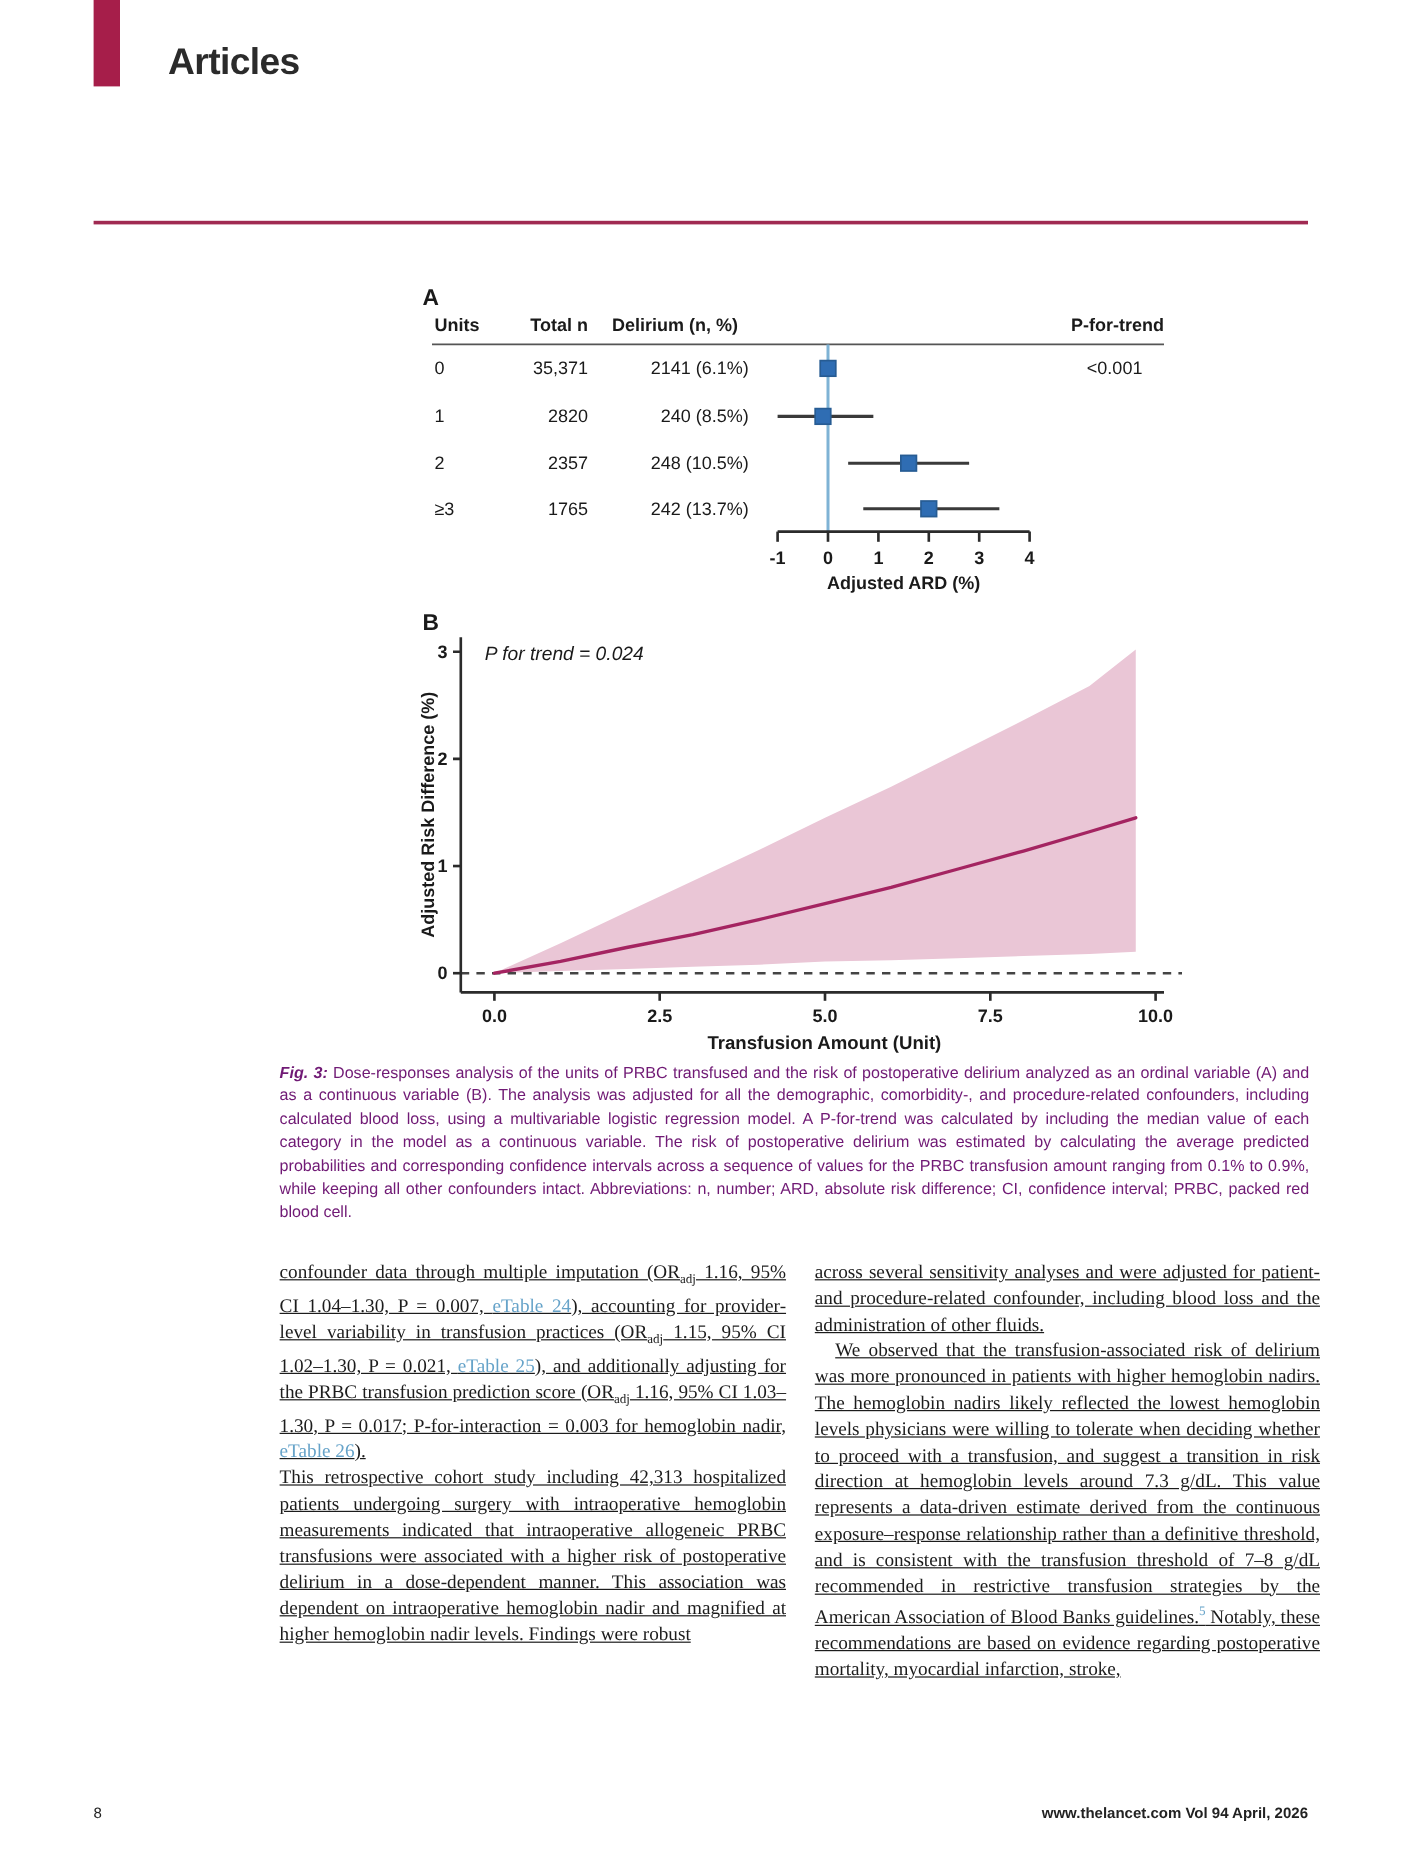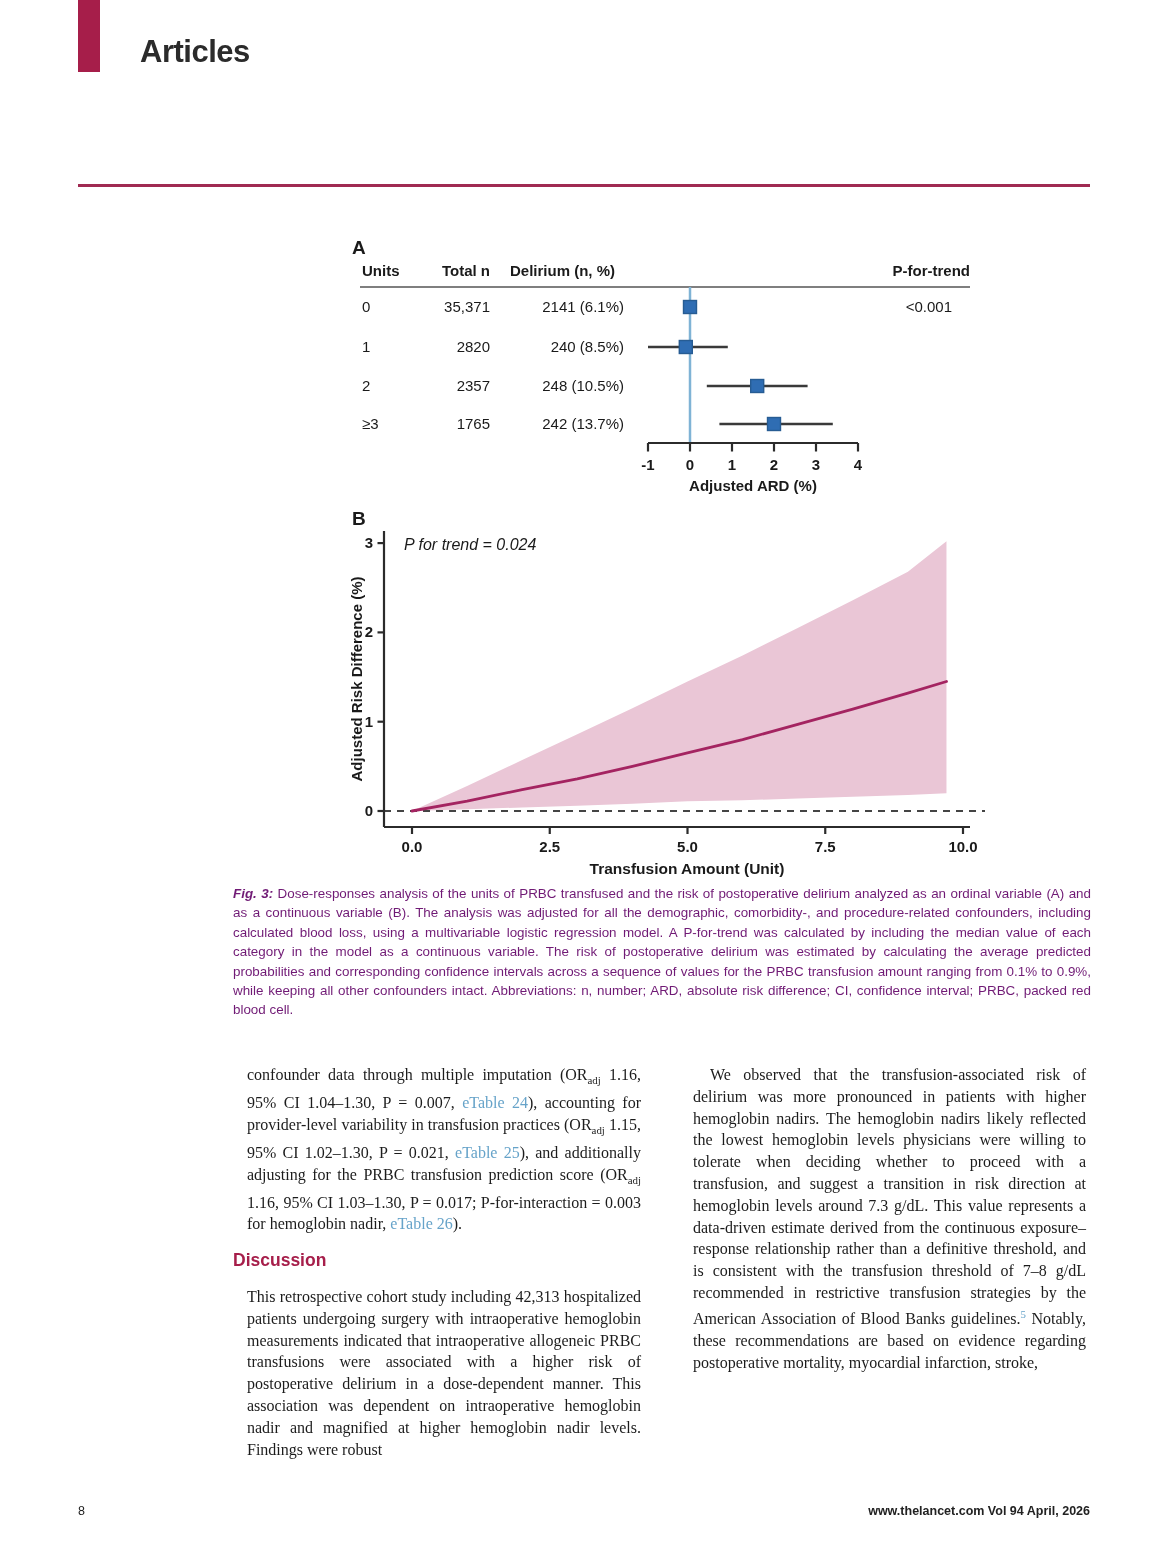--- a/index.html
+++ b/index.html
@@ -12,21 +12,21 @@
   #panelA{position:absolute;left:352px;top:240px;width:620px;height:265px;}
   #panelB{position:absolute;left:350px;top:503px;width:645px;height:380px;}
   svg text{font-family:"Liberation Sans",sans-serif;fill:#1a1a1a;}
   .caption{position:absolute;left:233px;top:884px;width:858px;font-size:13.4px;
         line-height:19.4px;color:#701a75;text-align:justify;}
   .fig-label{font-weight:bold;font-style:italic;}
   .col{position:absolute;top:1050px;width:422px;font-family:"Liberation Serif",serif;
         font-size:16px;line-height:21.8px;text-align:justify;color:#1c1c1c;}
   .col-left{left:233px;}
   .col-right{left:679px;width:421px;}
-  .col p{margin:14px;}
+  .col p{margin:0;text-decoration:underline;}
   .col h2{margin:15px 0 4px 0;font-family:"Liberation Sans",sans-serif;
         font-size:17.5px;font-weight:bold;color:#A61E4A;}
   .indent{text-indent:17px;}
   .link{color:#66A3C9;}
   sub.subscript{font-size:68%;}
   sup.link{font-size:68%;}
   .footer-left{position:absolute;left:78px;top:1504px;font-size:12.5px;color:#222;}
   .footer-right{position:absolute;right:79px;top:1504px;font-size:12.5px;font-weight:600;color:#222;text-align:right;}
 </style>
 </head>
@@ -107,23 +107,23 @@
         <polyline points="62,308 117.1,298.177 172.2,286.568 227.3,275.852 282.4,263.35 337.5,249.95499999999998 392.6,236.56 447.7,221.37900000000002 502.8,206.198 557.9000000000001,190.124 596.47,178.51500000000001" fill="none" stroke="#A42461" stroke-width="2.8" stroke-linejoin="round" stroke-linecap="round"></polyline>
         <text x="54" y="47" font-size="16" font-style="italic" font-weight="500">P for trend = 0.024</text>
         <text text-anchor="middle" font-size="15" font-weight="bold" transform="translate(12,176) rotate(-90)">Adjusted Risk Difference (%)</text>
         <text x="337" y="371" font-size="15.5" font-weight="bold" text-anchor="middle">Transfusion Amount (Unit)</text>
       </svg></div>
 
   <div class="caption"><span class="fig-label">Fig. 3:</span> Dose-responses analysis of the units of PRBC transfused and the risk of postoperative delirium analyzed as an ordinal variable (A) and as a continuous variable (B). The analysis was adjusted for all the demographic, comorbidity-, and procedure-related confounders, including calculated blood loss, using a multivariable logistic regression model. A P-for-trend was calculated by including the median value of each category in the model as a continuous variable. The risk of postoperative delirium was estimated by calculating the average predicted probabilities and corresponding confidence intervals across a sequence of values for the PRBC transfusion amount ranging from 0.1% to 0.9%, while keeping all other confounders intact. Abbreviations: n, number; ARD, absolute risk difference; CI, confidence interval; PRBC, packed red blood cell.</div>
 
   <div class="col col-left">
     <p>confounder data through multiple imputation (OR<sub class="subscript">adj</sub> 1.16, 95% CI 1.04–1.30, P = 0.007, <span class="link">eTable 24</span>), accounting for provider-level variability in transfusion practices (OR<sub class="subscript">adj</sub> 1.15, 95% CI 1.02–1.30, P = 0.021, <span class="link">eTable 25</span>), and additionally adjusting for the PRBC transfusion prediction score (OR<sub class="subscript">adj</sub> 1.16, 95% CI 1.03–1.30, P = 0.017; P-for-interaction = 0.003 for hemoglobin nadir, <span class="link">eTable 26</span>).</p>
-    <h2>Discussion</h2>
     <p>This retrospective cohort study including 42,313 hospitalized patients undergoing surgery with intraoperative hemoglobin measurements indicated that intraoperative allogeneic PRBC transfusions were associated with a higher risk of postoperative delirium in a dose-dependent manner. This association was dependent on intraoperative hemoglobin nadir and magnified at higher hemoglobin nadir levels. Findings were robust</p>
   </div>
 
   <div class="col col-right">
+    <p>across several sensitivity analyses and were adjusted for patient- and procedure-related confounder, including blood loss and the administration of other fluids.</p>
     <p class="indent">We observed that the transfusion-associated risk of delirium was more pronounced in patients with higher hemoglobin nadirs. The hemoglobin nadirs likely reflected the lowest hemoglobin levels physicians were willing to tolerate when deciding whether to proceed with a transfusion, and suggest a transition in risk direction at hemoglobin levels around 7.3 g/dL. This value represents a data-driven estimate derived from the continuous exposure–response relationship rather than a definitive threshold, and is consistent with the transfusion threshold of 7–8 g/dL recommended in restrictive transfusion strategies by the American Association of Blood Banks guidelines.<sup class="link">5</sup> Notably, these recommendations are based on evidence regarding postoperative mortality, myocardial infarction, stroke,</p>
   </div>
 
   <div class="footer-left">8</div>
   <div class="footer-right">www.thelancet.com Vol 94 April, 2026</div>
 </div>
 
 </body></html>

